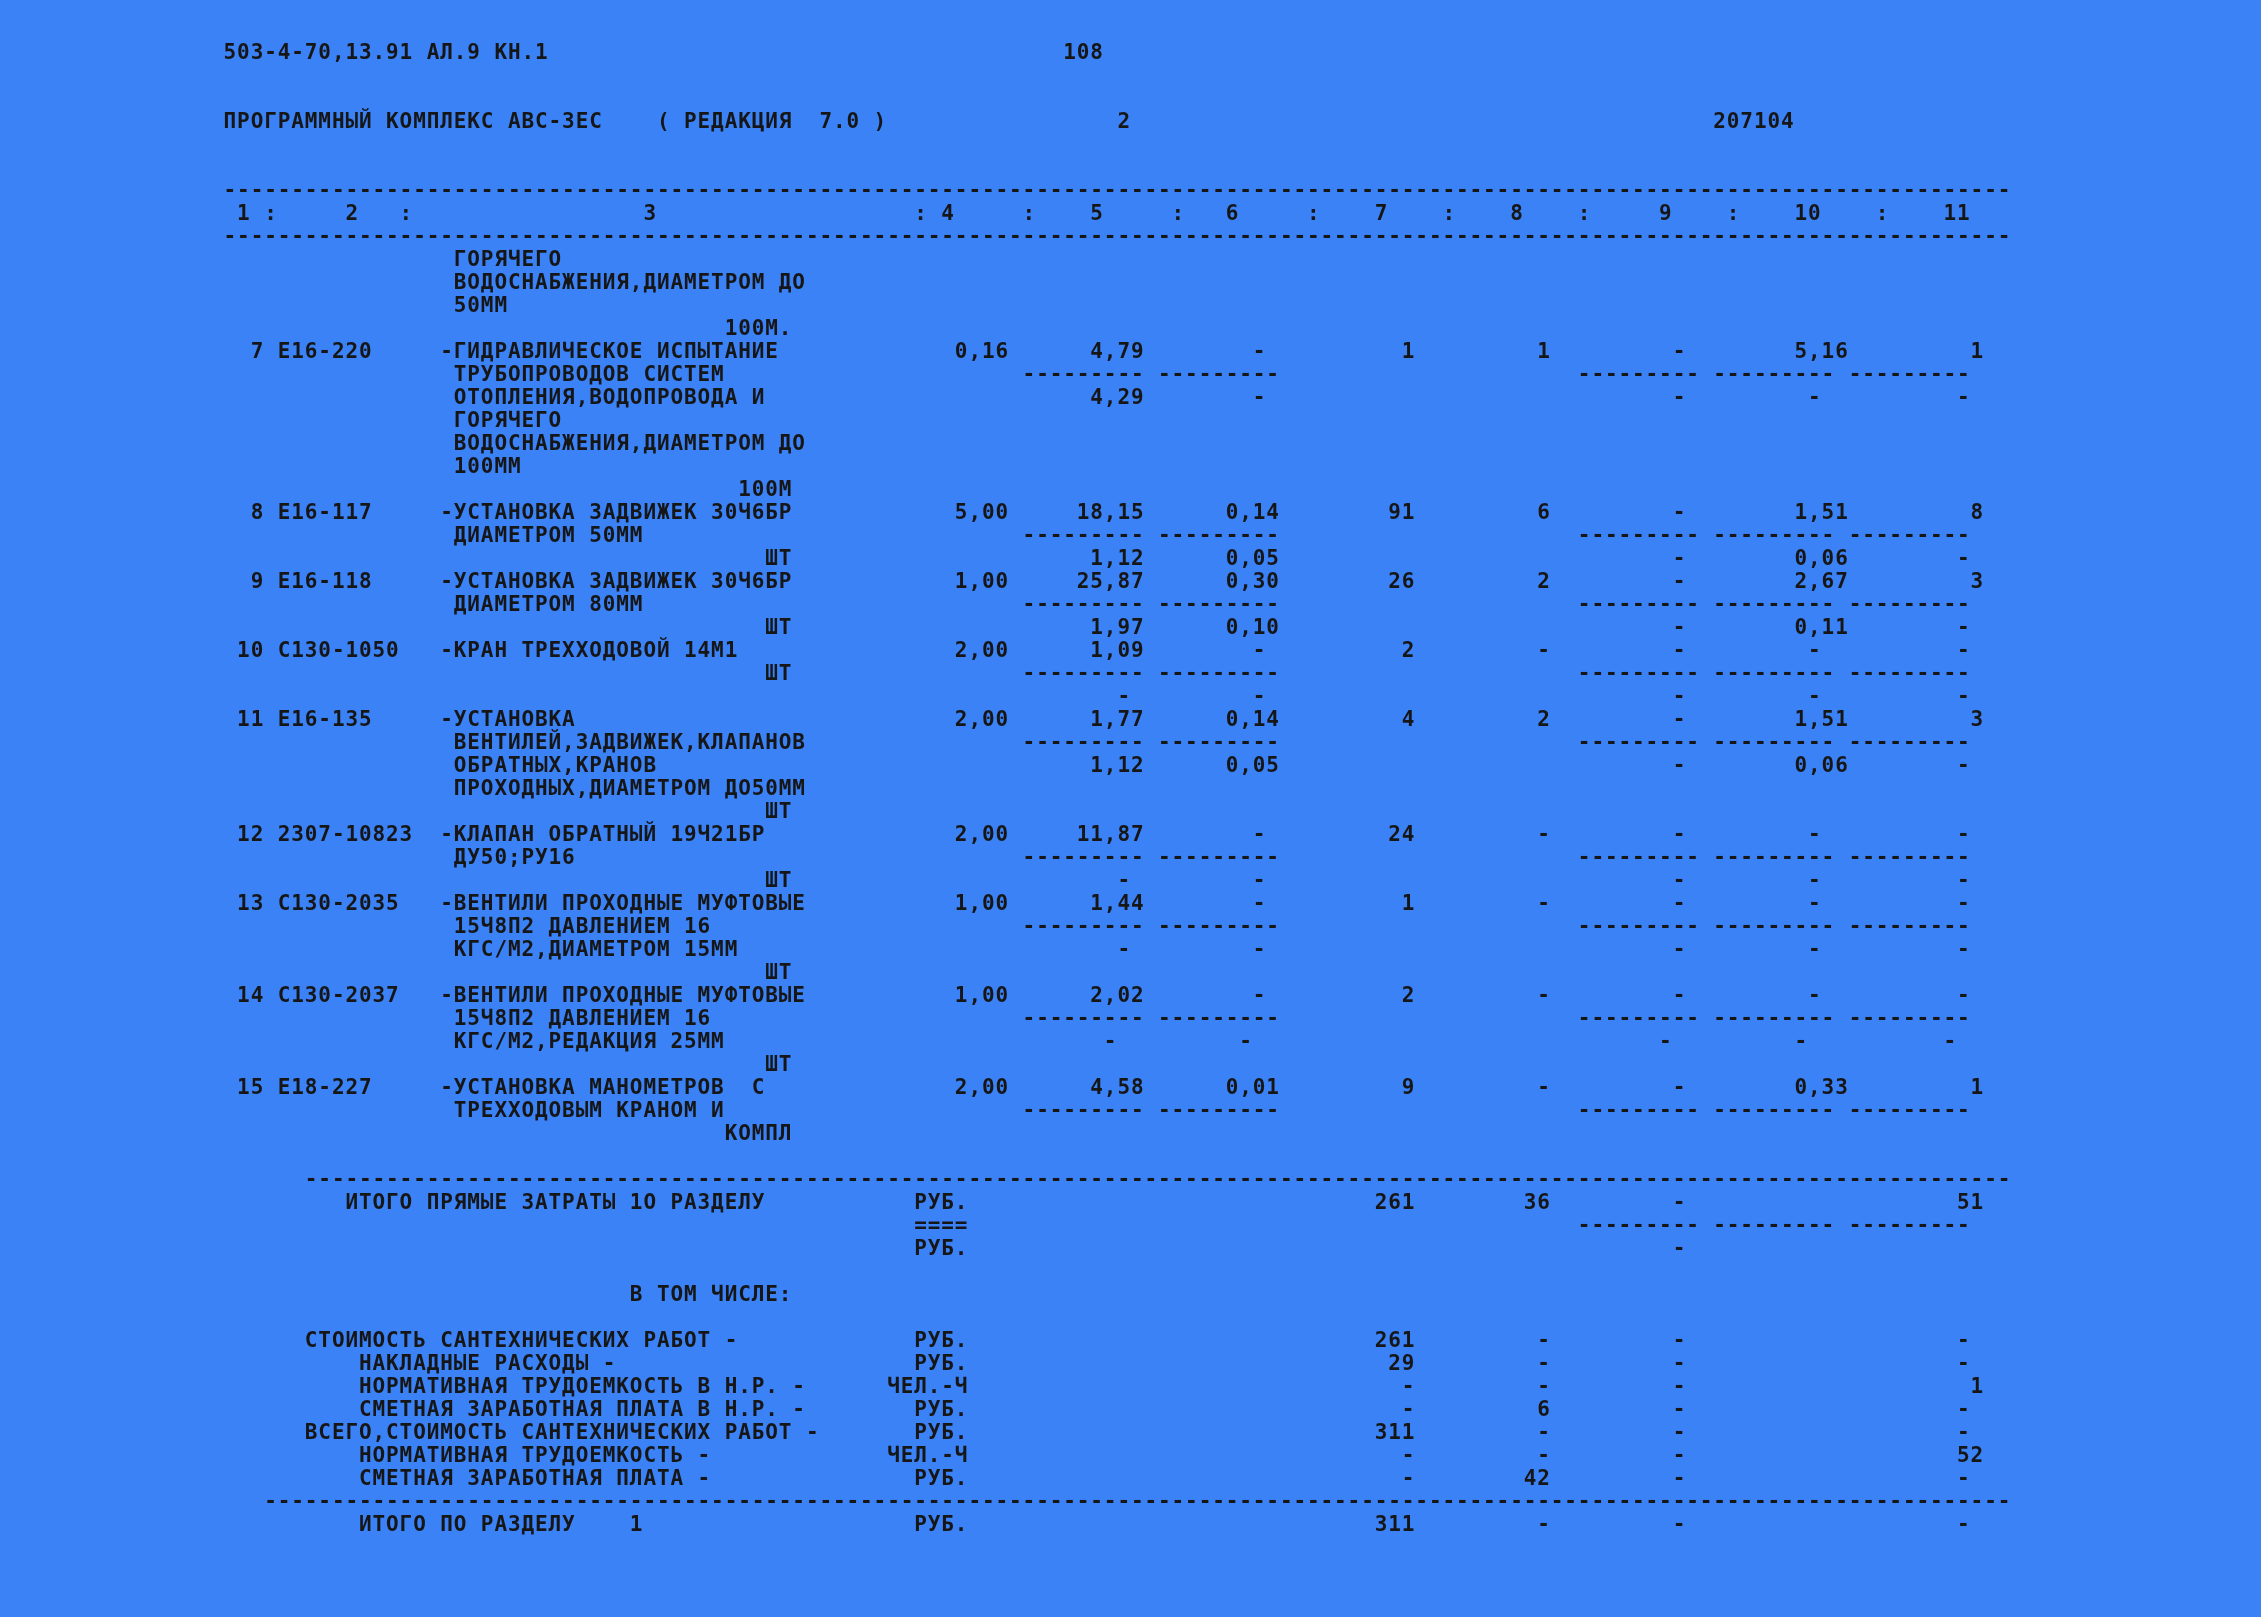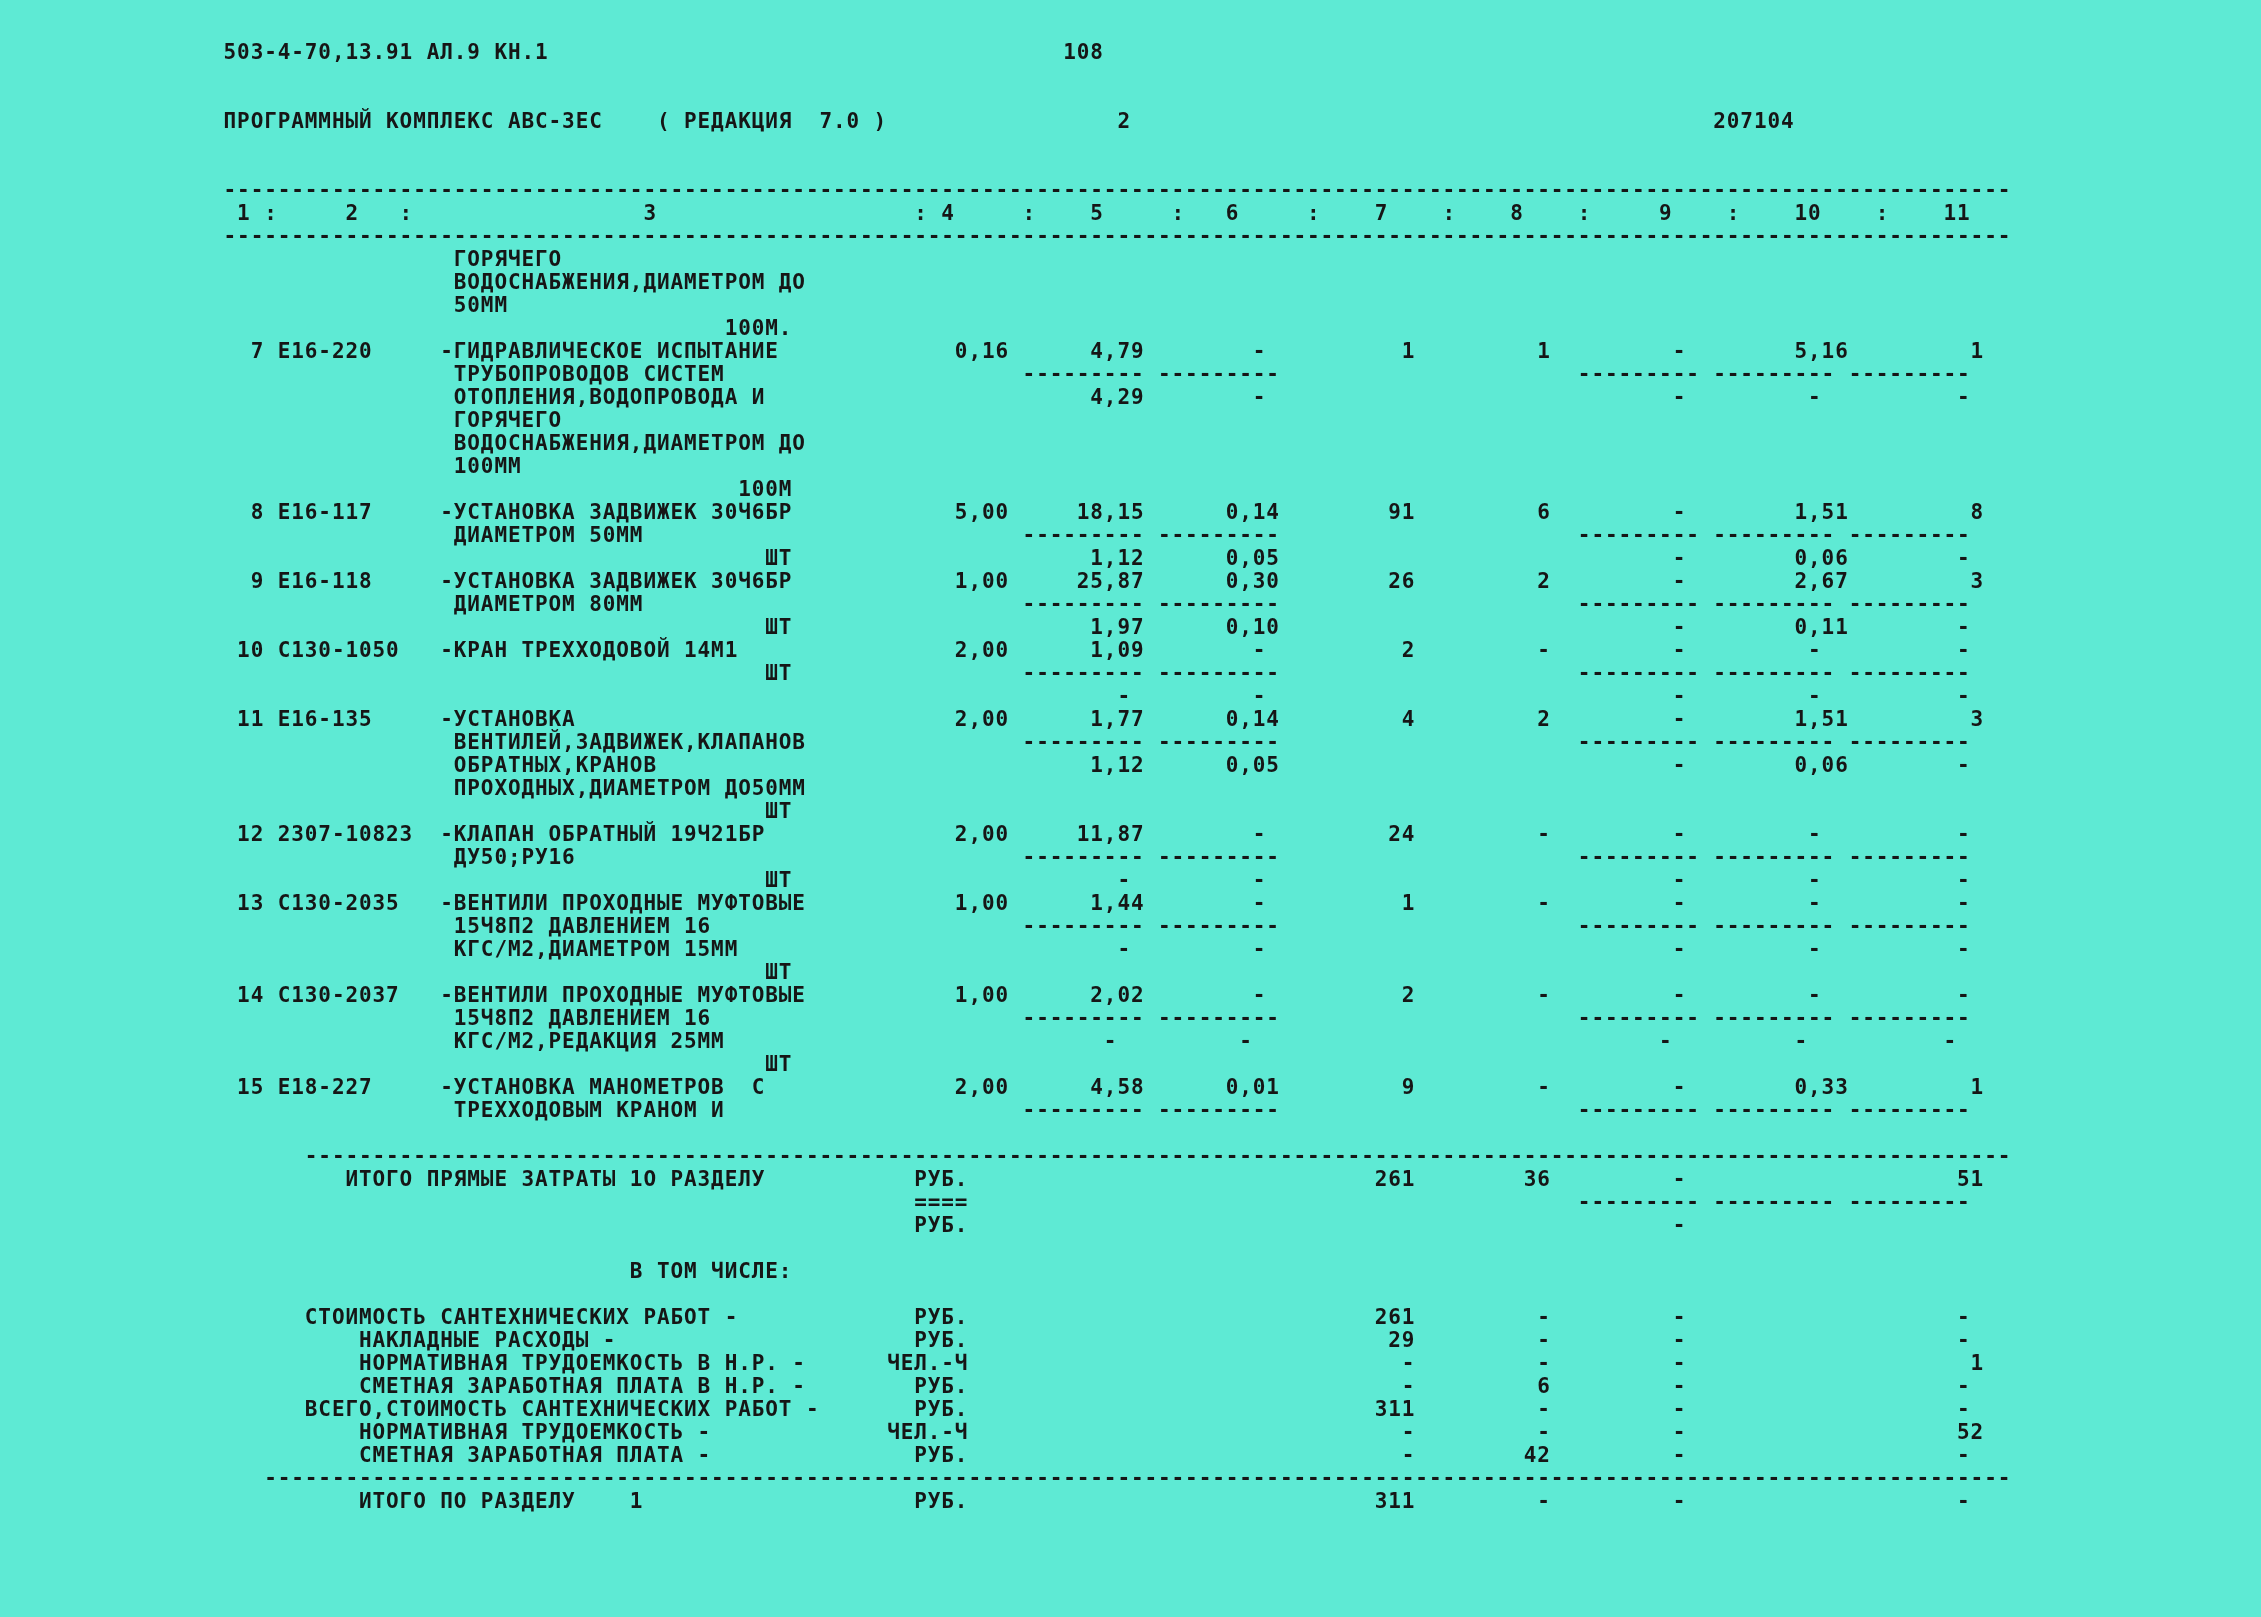--- a/index.html
+++ b/index.html
@@ -17,21 +17,21 @@
     left:210px;top:17.5px;
     font-size:21px;
     line-height:23px;
     letter-spacing:0.9px;
   }
   .ln{white-space:pre;height:23px;}
 </style>
 </head>
 <body>
 
-<div class="page" style="background: #5eead4;">
+<div class="page" style="background: #3b82f6;">
   <div class="doc" id="doc" style="color: rgb(22, 22, 22);">
       <div class="ln"></div>
       <div class="ln"> 503-4-70,13.91 АЛ.9 КН.1                                      108</div>
       <div class="ln"></div>
       <div class="ln"></div>
       <div class="ln"> ПРОГРАММНЫЙ КОМПЛЕКС АВС-3ЕС    ( РЕДАКЦИЯ  7.0 )                 2                                           207104</div>
       <div class="ln"></div>
       <div class="ln"></div>
       <div class="ln"> ------------------------------------------------------------------------------------------------------------------------------------</div>
       <div class="ln">  1 :     2   :                 3                   : 4     :    5     :   6     :    7    :    8    :     9    :    10    :    11</div>
@@ -67,20 +67,21 @@
       <div class="ln">  13 С130-2035   -ВЕНТИЛИ ПРОХОДНЫЕ МУФТОВЫЕ           1,00      1,44        -          1         -         -         -          -</div>
       <div class="ln">                  15Ч8П2 ДАВЛЕНИЕМ 16                       --------- ---------                      --------- --------- ---------</div>
       <div class="ln">                  КГС/М2,ДИАМЕТРОМ 15ММ                            -         -                              -         -          -</div>
       <div class="ln">                                         ШТ</div>
       <div class="ln">  14 С130-2037   -ВЕНТИЛИ ПРОХОДНЫЕ МУФТОВЫЕ           1,00      2,02        -          2         -         -         -          -</div>
       <div class="ln">                  15Ч8П2 ДАВЛЕНИЕМ 16                       --------- ---------                      --------- --------- ---------</div>
       <div class="ln">                  КГС/М2,РЕДАКЦИЯ 25ММ                            -         -                              -         -          -</div>
       <div class="ln">                                         ШТ</div>
       <div class="ln">  15 Е18-227     -УСТАНОВКА МАНОМЕТРОВ  С              2,00      4,58      0,01         9         -         -        0,33         1</div>
       <div class="ln">                  ТРЕХХОДОВЫМ КРАНОМ И                      --------- ---------                      --------- --------- ---------</div>
+      <div class="ln">                                      КОМПЛ</div>
       <div class="ln"></div>
       <div class="ln">       ------------------------------------------------------------------------------------------------------------------------------</div>
       <div class="ln">          ИТОГО ПРЯМЫЕ ЗАТРАТЫ 1О РАЗДЕЛУ           РУБ.                              261        36         -                    51</div>
       <div class="ln">                                                    ====                                             --------- --------- ---------</div>
       <div class="ln">                                                    РУБ.                                                    -</div>
       <div class="ln"></div>
       <div class="ln">                               В ТОМ ЧИСЛЕ:</div>
       <div class="ln"></div>
       <div class="ln">       СТОИМОСТЬ САНТЕХНИЧЕСКИХ РАБОТ -             РУБ.                              261         -         -                    -</div>
       <div class="ln">           НАКЛАДНЫЕ РАСХОДЫ -                      РУБ.                               29         -         -                    -</div>

